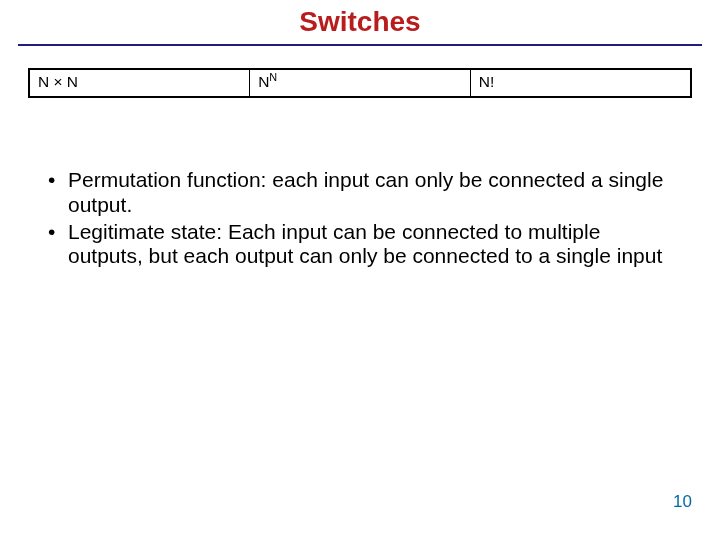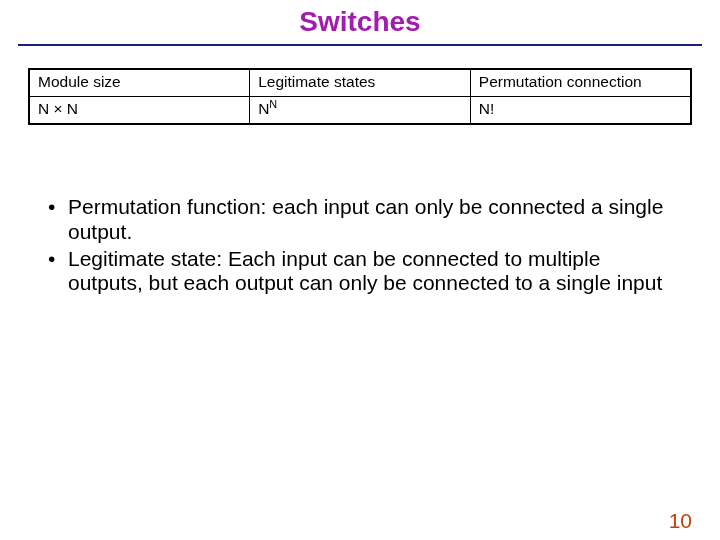--- a/index.html
+++ b/index.html
@@ -15,21 +15,21 @@
   .slide {
     width: 720px; height: 540px;
     position: relative;
     padding: 0;
   }
   .title {
     width: 100%;
     text-align: center;
     font-size: 28px;
     font-weight: bold;
-    color: #a21caf;
+    color: #b91c1c;
     padding-top: 6px;
     padding-bottom: 6px;
   }
   .rule {
     margin: 0 18px 0 18px;
     border: none;
     border-top: 2px solid #1f1f7a;
     height: 0;
   }
   .table-wrap {
@@ -61,41 +61,36 @@
   }
   .bullets .dot {
     flex: 0 0 auto;
     width: 22px;
     text-align: left;
     padding-left: 2px;
   }
   .bullets .txt { flex: 1 1 auto; }
   .pagenum {
     position: absolute;
-    bottom: 7px;
+    bottom: 28px;
     right: 28px;
-    font-size: 21px;
-    color: #c2410c;
+    font-size: 17px;
+    color: #0369a1;
   }
 </style>
 </head>
 <body>
 
 <div class="slide">
   <div class="title">Switches</div>
   <hr class="rule">
 
   <div class="table-wrap">
     <table class="switches">
       <tbody>
-          <tr>
-        <td>Module size</td>
-        <td>Legitimate states</td>
-        <td>Permutation connection</td>
-      </tr>
       <tr>
         <td>N × N</td>
         <td><span>N</span><span class="sup">N</span></td>
         <td>N!</td>
       </tr>
     </tbody>
       </table>
   </div>
 
   <div class="bullets">

